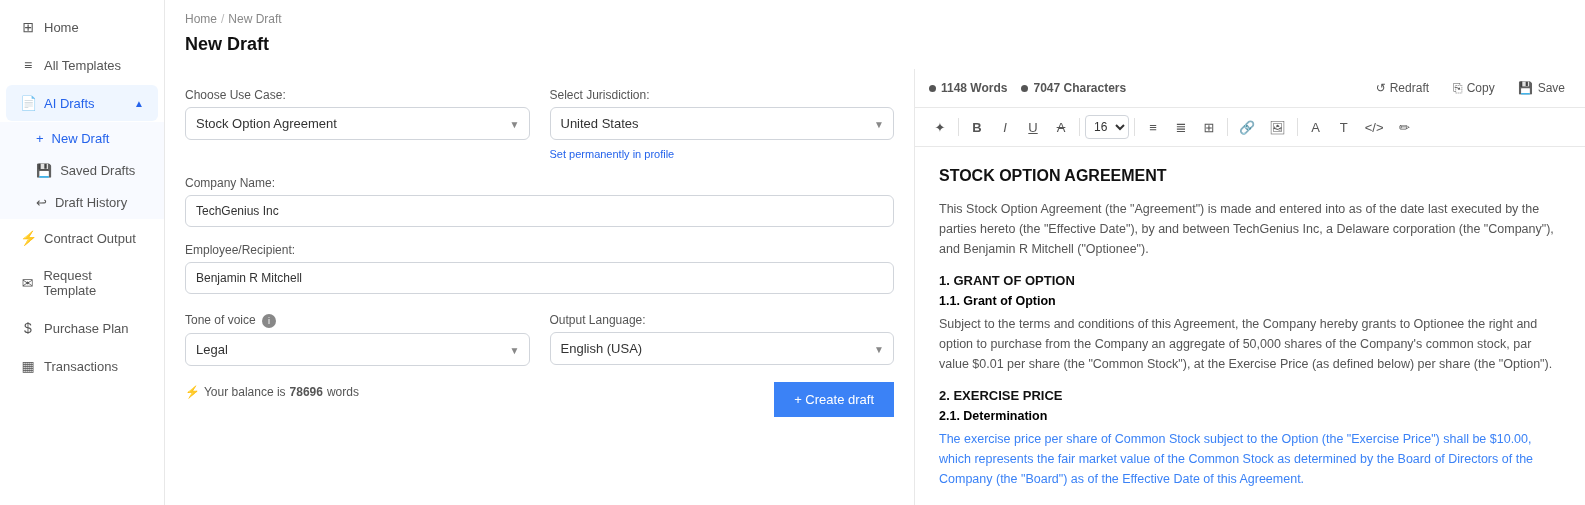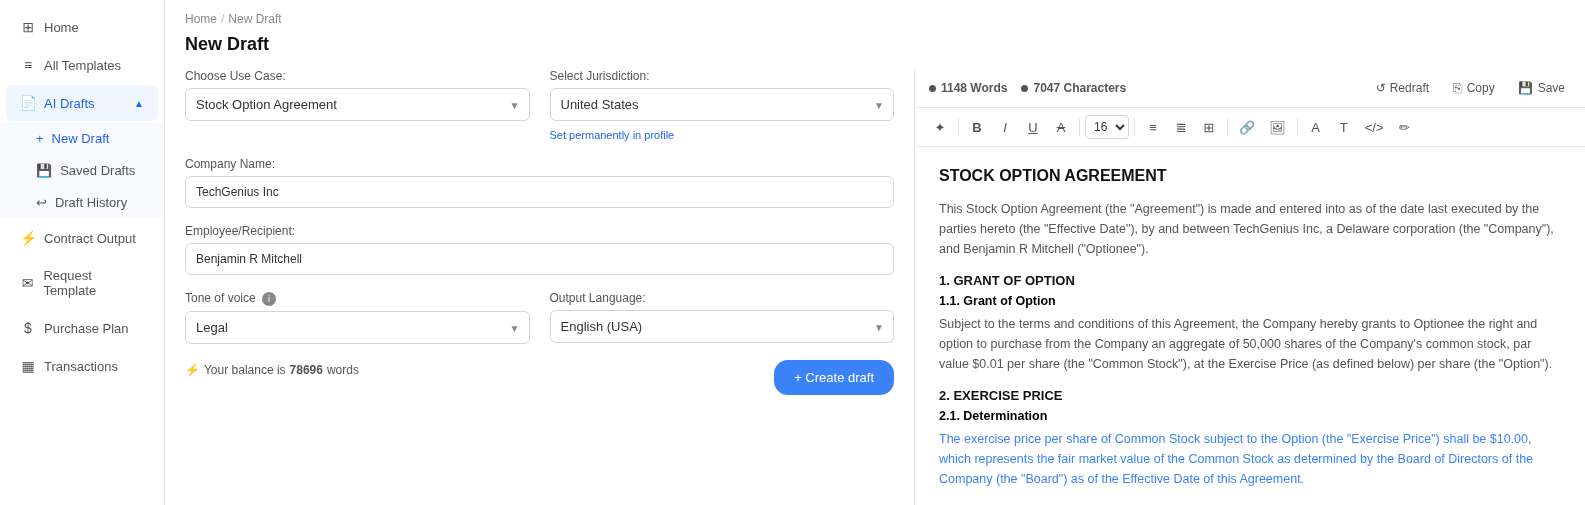--- a/index.html
+++ b/index.html
@@ -22,34 +22,34 @@
     .breadcrumb { font-size: 12px; color: #888; display: flex; align-items: center; gap: 4px; margin-bottom: 8px; }
     .breadcrumb a { color: #888; text-decoration: none; }
     .breadcrumb .sep { color: #bbb; }
     .page-title { font-size: 18px; font-weight: 600; color: #111; margin-bottom: 14px; }
 
     
     .content-area { display: flex; flex: 1; overflow: hidden; }
 
     
     .form-panel { width: 750px; min-width: 750px; padding: 0 20px 20px 20px; overflow-y: auto; border-right: 1px solid #e8e8e8; }
-    .form-row { display: flex; gap: 20px; margin-bottom: 16px; }
+    .form-row { display: flex; gap: 20px; margin-bottom: 16px; margin-top: 19px; }
     .form-group { flex: 1; display: flex; flex-direction: column; gap: 5px; }
     .form-label { font-size: 12px; color: #555; font-weight: 500; }
     .form-label .info-icon { display: inline-flex; align-items: center; justify-content: center; width: 14px; height: 14px; background: #888; color: #fff; border-radius: 50%; font-size: 9px; margin-left: 3px; cursor: help; }
     .form-input { border: 1px solid #d1d5db; border-radius: 6px; padding: 8px 10px; font-size: 12px; color: #333; outline: none; }
     .form-select-wrap { position: relative; }
     .form-select { width: 100%; border: 1px solid #d1d5db; border-radius: 6px; padding: 8px 30px 8px 10px; font-size: 13px; color: #333; appearance: none; background: #fff; outline: none; cursor: pointer; }
     .select-arrow { position: absolute; right: 10px; top: 50%; transform: translateY(-50%); color: #888; pointer-events: none; font-size: 10px; }
     .jurisdiction-note { font-size: 11px; color: #2563eb; margin-top: 3px; cursor: pointer; }
 
     .balance-note { font-size: 12px; color: #555; display: flex; align-items: center; gap: 4px; margin-bottom: 16px; }
     .balance-note .bolt { color: #f59e0b; }
 
-    .create-btn { background: #3b82f6; color: #fff; border: none; border-radius: 14px; padding: 10px 20px; font-size: 13px; font-weight: 500; cursor: pointer; display: flex; align-items: center; gap: 6px; float: right; margin-left: 21px; }
+    .create-btn { background: #3b82f6; color: #fff; border: none; border-radius: 0; padding: 10px 20px; font-size: 13px; font-weight: 500; cursor: pointer; display: flex; align-items: center; gap: 6px; float: right; margin-left: 21px; }
 
     
     .preview-panel { flex: 1; display: flex; flex-direction: column; overflow: hidden; }
     .preview-toolbar-top { display: flex; align-items: center; justify-content: space-between; padding: 8px 14px; border-bottom: 1px solid #e8e8e8; }
     .word-stats { display: flex; align-items: center; gap: 14px; }
     .stat-item { display: flex; align-items: center; gap: 5px; font-size: 12px; color: #555; font-weight: bold; }
     .stat-dot { width: 7px; height: 7px; border-radius: 50%; background: #555; }
     .preview-actions { display: flex; align-items: center; gap: 12px; }
     .preview-action-btn { display: flex; align-items: center; gap: 4px; font-size: 12px; color: #555; cursor: pointer; background: none; border: none; padding: 4px 6px; border-radius: 4px; }
 

